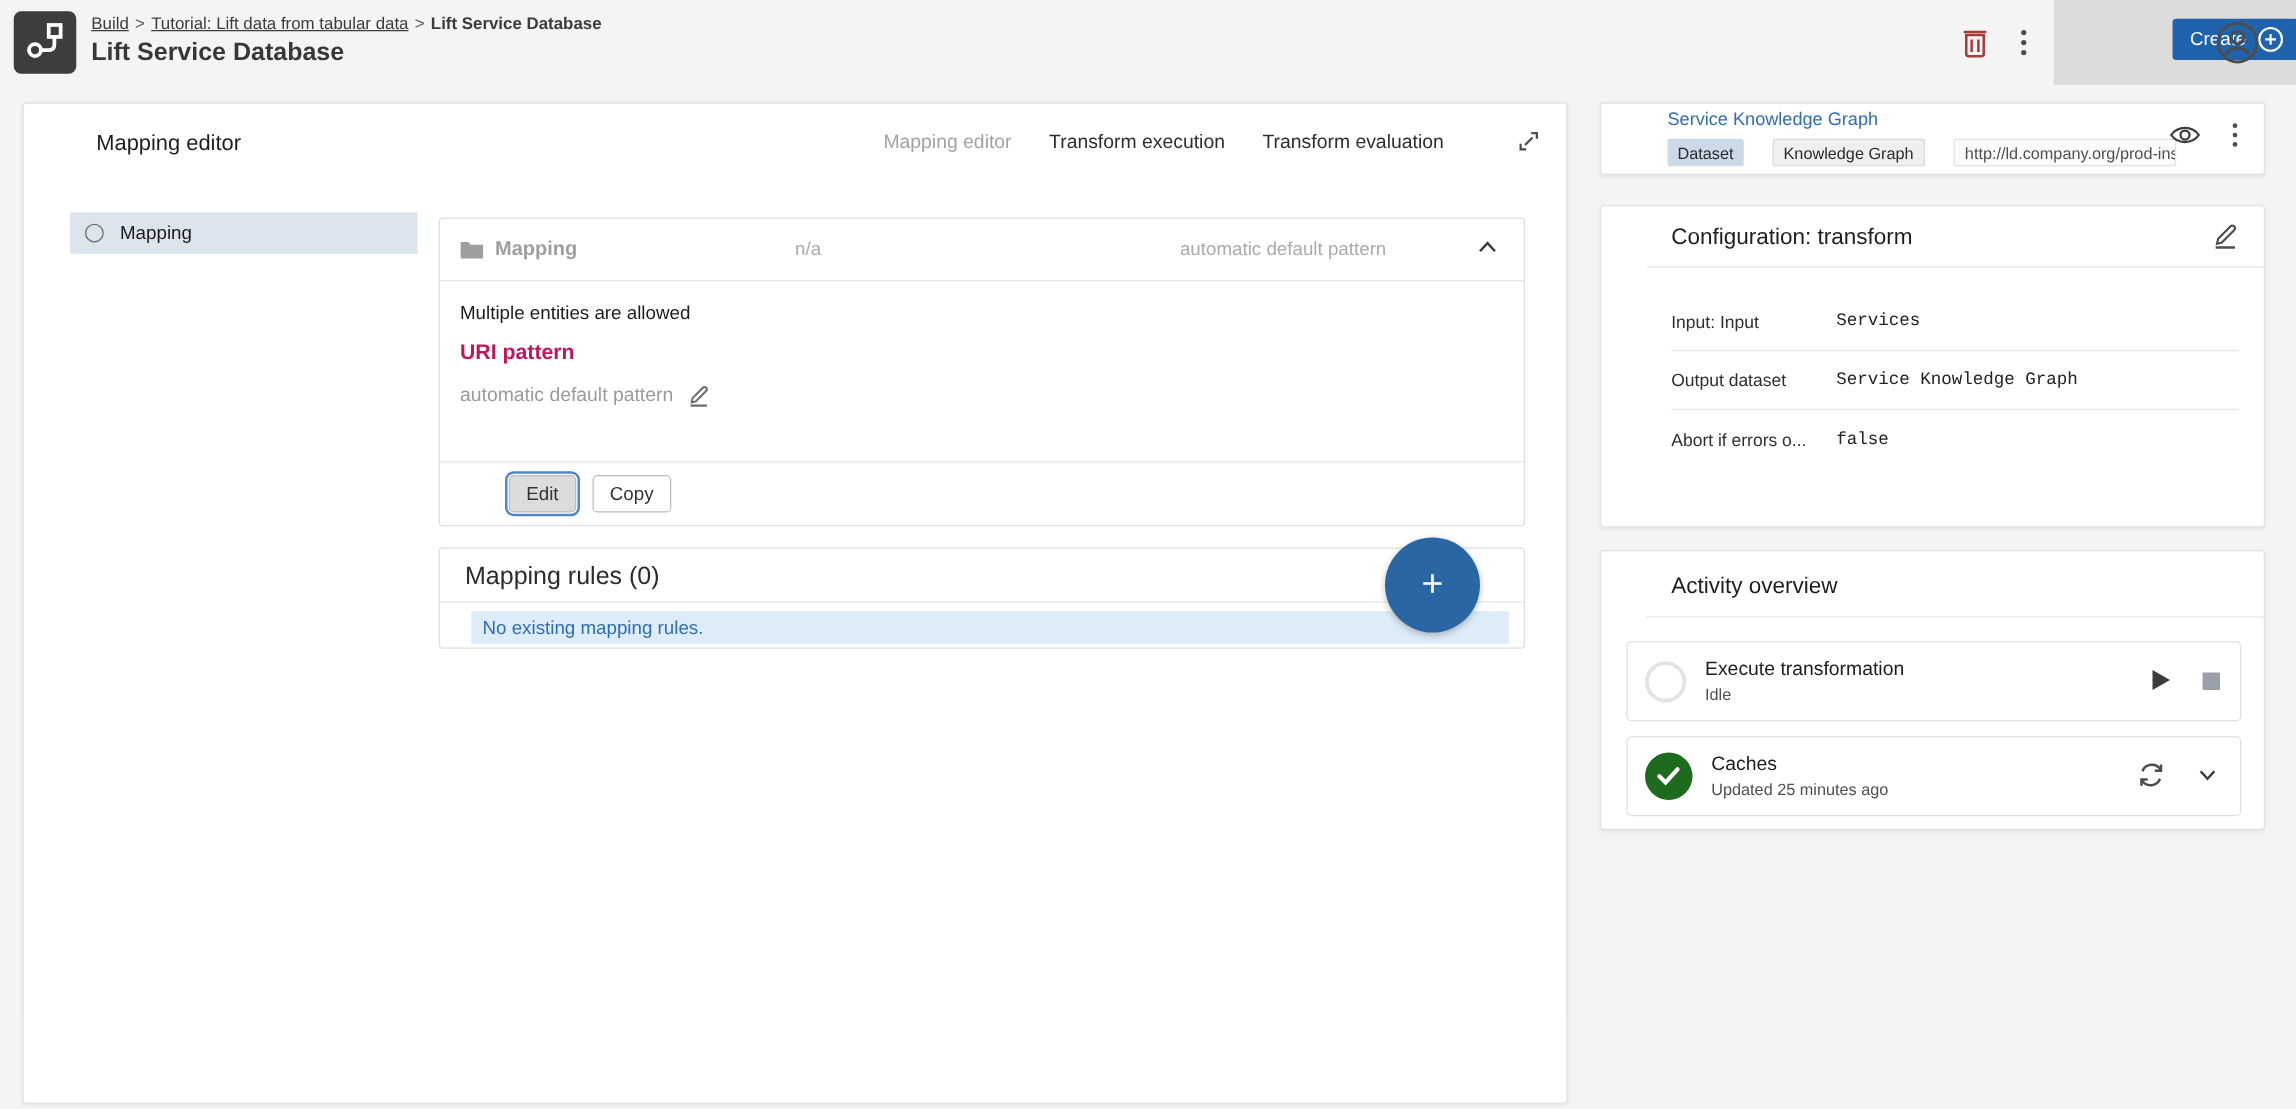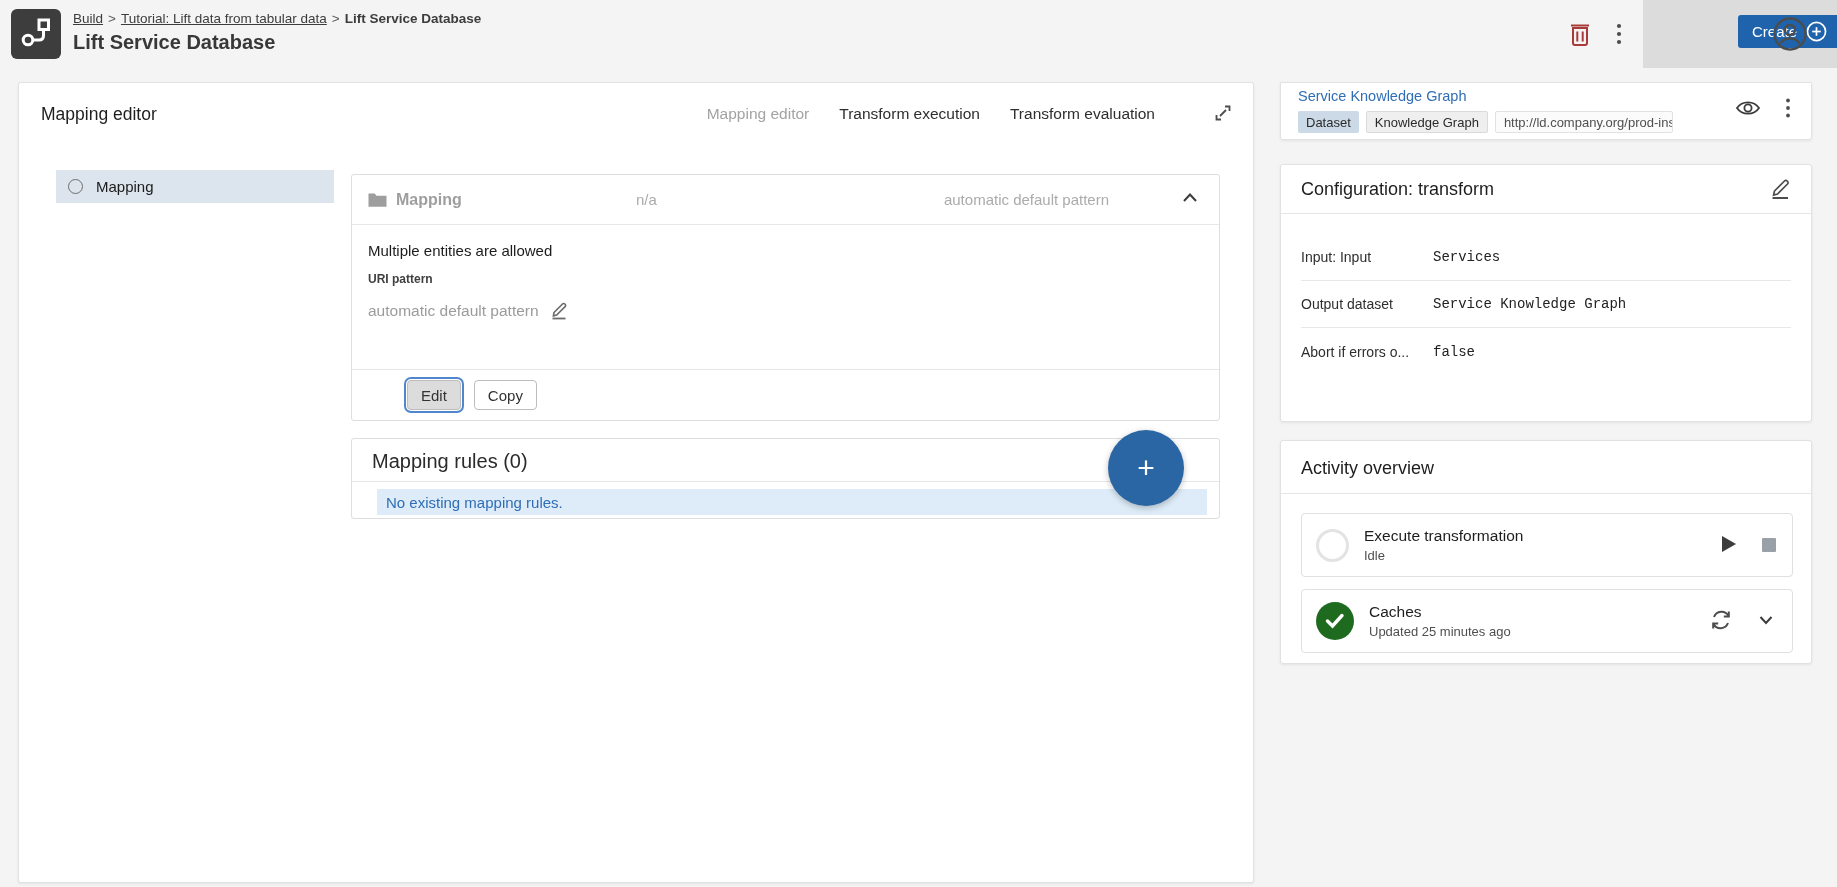--- a/index.html
+++ b/index.html
@@ -24,21 +24,21 @@
   .icon-btn { background:none; border:none; cursor:pointer; display:inline-flex; align-items:center; justify-content:center; }
   .trash-btn { position:absolute; left:1566px; top:21px; width:28px; height:28px; }
   .kebab-btn { position:absolute; left:1606px; top:21px; width:26px; height:28px; }
   .create-btn { position:absolute; left:1738px; top:15px; height:33px; padding:0 12px 0 14px;
     background:#1f63ad; color:#fff; border:none; border-radius:3px; font-size:15px;
     display:inline-flex; align-items:center; gap:9px; cursor:pointer; font-family:inherit; }
   .avatar-btn { position:absolute; left:1771px; top:16px; width:38px; height:38px; }
 
   
   .card { position:absolute; background:#fff; border:1px solid #e2e2e2; border-radius:3px;
-          box-shadow:0 1px 3px rgba(0,0,0,.07); }
+          box-shadow:0 1px 3px rgba(0,0,0,.07);padding-left:36px; }
 
   
   .main-card { left:18px; top:82px; width:1236px; height:801px; }
   .panel-header { display:flex; align-items:center; height:62px; padding:0 18px 0 22px; }
   .panel-title { font-size:17.5px; color:#1e1e1e; }
   .tabs { margin-left:auto; display:flex; align-items:center; gap:30px; }
   .tab { font-size:15.5px; color:#2e2e2e; background:none; border:none; cursor:pointer; font-family:inherit; }
   .tab.current { color:#a3a3a3; }
   .expand-btn { width:24px; height:24px; margin-left:26px; }
 
@@ -50,42 +50,42 @@
   .inner-box { position:absolute; left:332px; width:869px; background:#fff; border:1px solid #dedede; border-radius:3px; }
   .mapping-box { top:91px; }
   .mbox-header { display:flex; align-items:center; height:49px; padding:0 16px; }
   .mbox-title-wrap { display:flex; align-items:center; gap:9px; width:268px; }
   .mbox-title { font-size:16px; font-weight:bold; color:#9e9e9e; }
   .mbox-type { width:240px; font-size:15px; color:#ababab; }
   .mbox-pattern { flex:1; text-align:center; font-size:15px; color:#ababab; }
   .divider { height:1px; background:#e7e7e7; }
   .mbox-body { height:144px; padding:17px 16px 0 16px; }
   .mbox-line1 { font-size:15px; color:#1c1c1c; }
-  .uri-label { font-size:12px; font-weight:bold; color:#404040; margin-top:13px; }
+  .uri-label { font-size:17px; font-weight:bold; color:#be185d; margin-top:13px; }
   .uri-row { margin-top:13px; display:flex; align-items:center; gap:8px; }
   .uri-value { font-size:15.5px; color:#9b9b9b; }
   .btn-row { height:50px; display:flex; align-items:center; gap:13px; padding:0 16px; }
   .btn { font-family:inherit; font-size:15px; color:#333; border-radius:4px; height:30px; padding:0 13px; cursor:pointer; }
   .btn-edit { background:#dcdcdc; border:1px solid #bdbdbd; box-shadow:0 0 0 1px #fff, 0 0 0 3px #4f86cc;margin-left:39px; }
   .btn-copy { background:#fff; border:1px solid #bdbdbd; }
 
   .rules-box { top:355px; height:81px; }
   .rules-title { font-size:20px; color:#2b2b2b; padding:11px 20px 8px 20px; }
   .rules-notice { margin:7px 12px 0 25px; height:26px; background:#ddecf8; display:flex; align-items:center;
     padding:0 9px; font-size:15px; color:#2f6eb5; }
 
   .fab { position:absolute; left:1089px; top:347px; width:76px; height:76px; border-radius:50%;
     background:#2a66a4; color:#fff; border:none; font-size:30px; font-weight:300; cursor:pointer;
     box-shadow:0 2px 6px rgba(0,0,0,.25); z-index:5; display:flex; align-items:center; justify-content:center;
     font-family:inherit; }
 
   
   .dataset-card { left:1280px; top:82px; width:532px; height:58px; border-radius:0 0 3px 3px; }
   .dataset-link { display:inline-block; margin:5px 0 0 17px; font-size:14.5px; color:#2f6eb5; text-decoration:none; cursor:pointer; }
-  .chip-row { display:flex; gap:7px; margin:6px 0 0 17px;align-items:center; }
+  .chip-row { display:flex; gap:23px; margin:6px 0 0 17px;align-items:center; }
   .chip { height:22px; display:inline-flex; align-items:center; padding:0 8px; font-size:13px; color:#2a2a2a;
     border-radius:2px; white-space:nowrap; }
   .chip-dataset { background:#ccd9e6; }
   .chip-kg { background:#efefef; border:1px solid #dadada; }
   .chip-url { background:#fbfbfb; border:1px solid #e2e2e2; color:#4f4f4f; width:178px; overflow:hidden; }
   .dataset-icons { position:absolute; right:14px; top:12px; display:flex; align-items:center; gap:17px; }
 
   .config-card { left:1280px; top:164px; width:532px; height:258px; }
   .config-header { display:flex; align-items:center; height:48px; padding:0 16px 0 20px; }
   .config-title { font-size:18px; color:#1e1e1e; }

